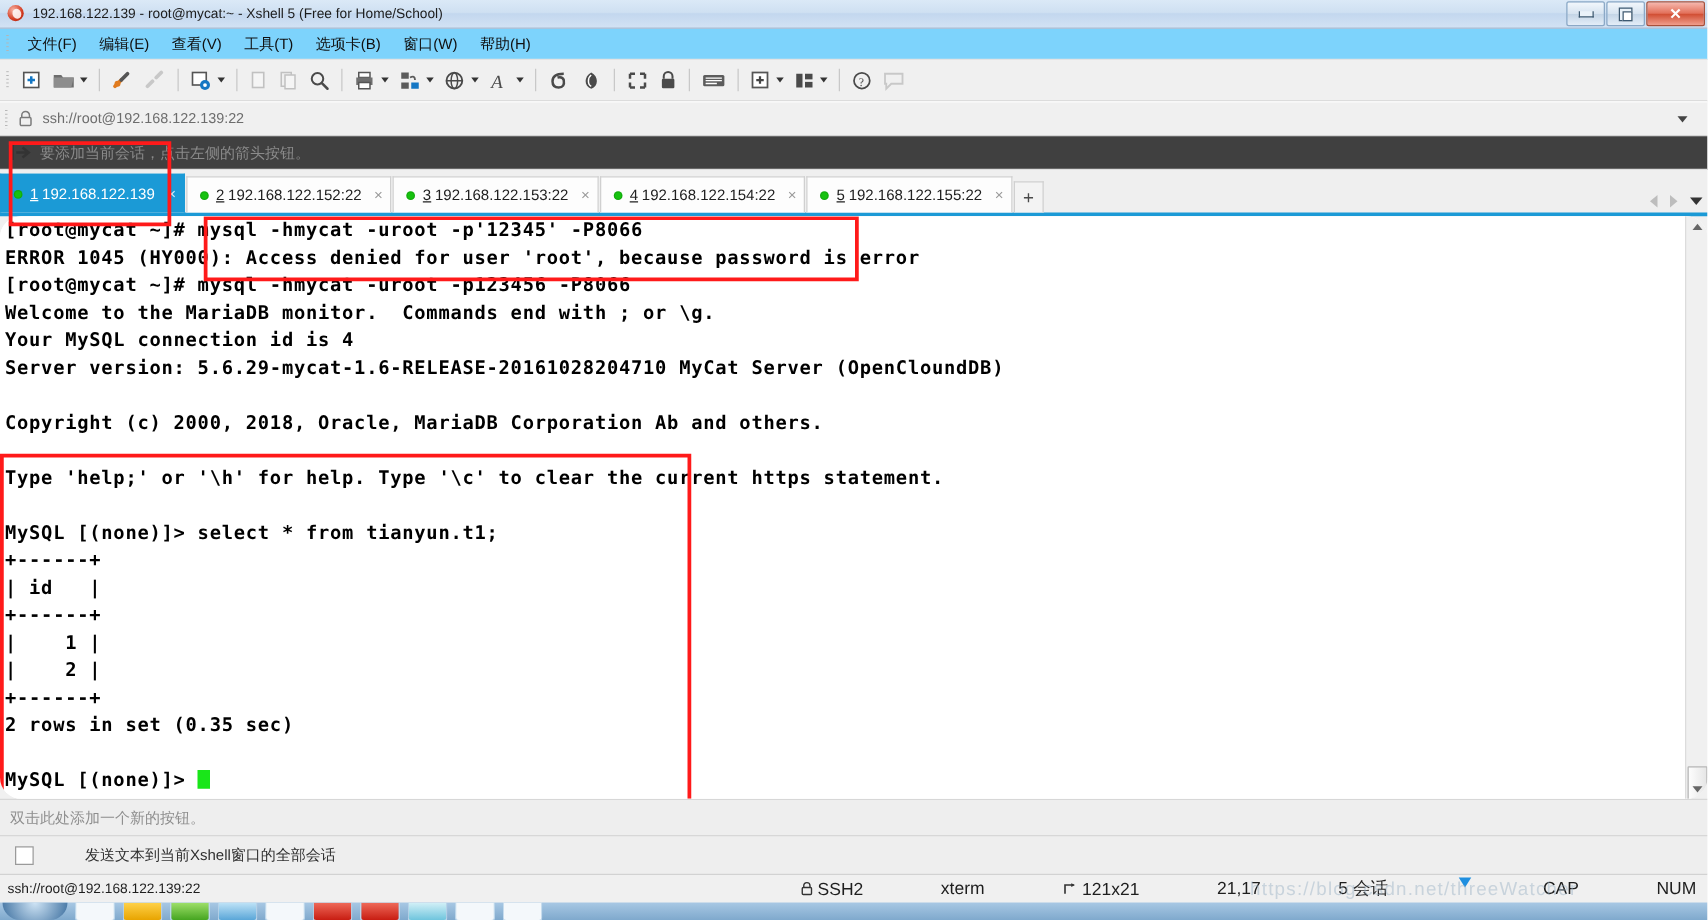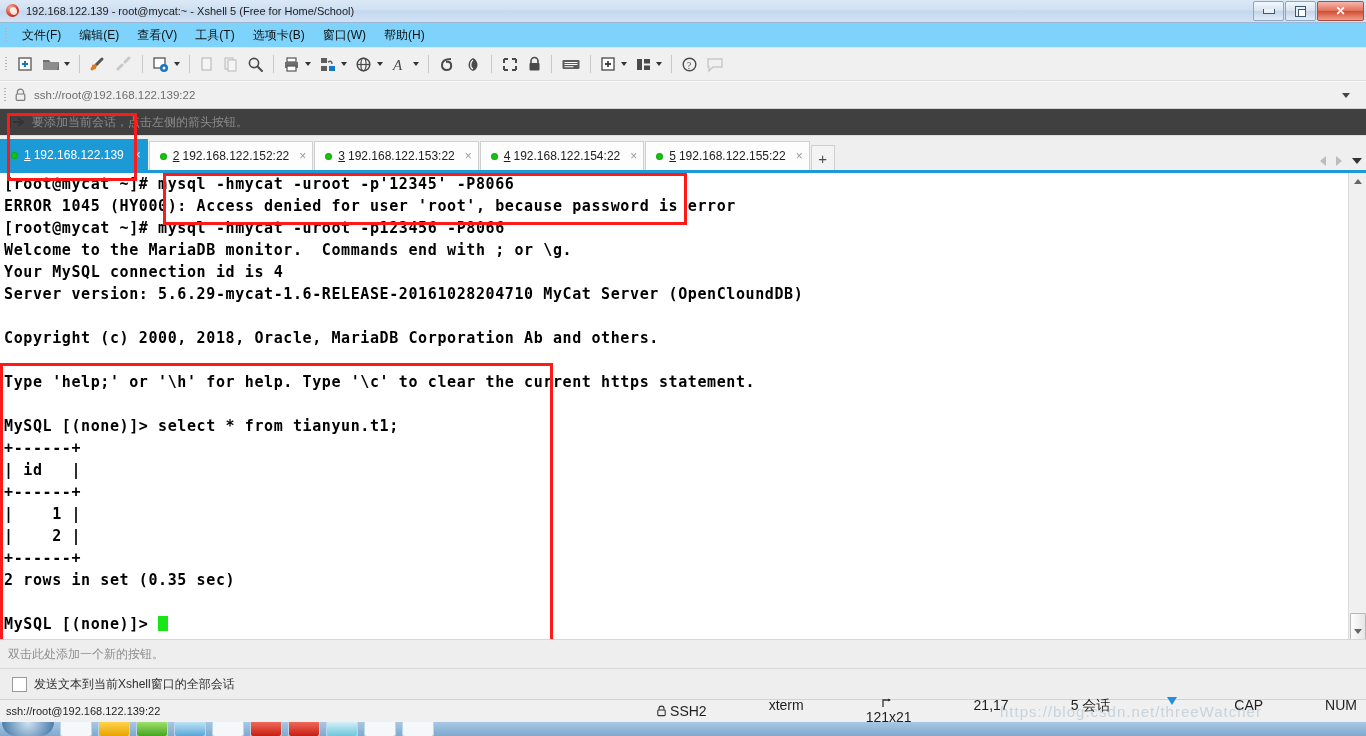--- a/index.html
+++ b/index.html
@@ -85,21 +85,21 @@
   .tab.active .tabx{color:#d7eefb;}
   .tabplus{height:24px;width:22px;display:flex;align-items:center;justify-content:center;
     font-size:15px;color:#4a4a4a;background:#f3f3f3;border:1px solid #d0d0d0;border-bottom:none;}
   .tabnav{position:absolute;right:4px;bottom:4px;display:flex;align-items:center;gap:10px;}
   .tri{width:0;height:0;}
   .tri.l{border-top:5px solid transparent;border-bottom:5px solid transparent;border-right:6px solid #bdbdbd;}
   .tri.r{border-top:5px solid transparent;border-bottom:5px solid transparent;border-left:6px solid #bdbdbd;}
   .tri.d{border-left:5px solid transparent;border-right:5px solid transparent;border-top:6px solid #333;}
 
   
-  .termwrap{flex:1 1 auto;display:flex;background:#ffffff;position:relative;overflow:hidden;}
+  .termwrap{flex:1 1 auto;display:flex;background:#ffffff;position:relative;overflow:hidden;border-radius:17px;}
   .term{flex:1 1 auto;position:relative;background:#ffffff;overflow:hidden;}
   .termline{font-family:"DejaVu Sans Mono","Liberation Mono",monospace;
     font-size:15px;font-weight:bold;color:#000000;line-height:22px;height:22px;
     white-space:pre;padding-left:4px;letter-spacing:0.6px;}
   .cursor{display:inline-block;width:10px;height:15px;background:#19e619;vertical-align:-2px;}
 
   
   .vscroll{flex:0 0 17px;background:#f0f0f0;border-left:1px solid #dcdcdc;
     display:flex;flex-direction:column;align-items:center;position:relative;}
   .sbtn{width:17px;height:16px;display:flex;align-items:center;justify-content:center;}
@@ -110,21 +110,21 @@
   .thumb{position:absolute;left:1px;width:14px;height:30px;border:1px solid #b6b6b6;
     background:linear-gradient(to right,#fdfdfd,#e6e6e6);border-radius:1px;}
 
   
   .qbar{height:28px;flex:0 0 28px;display:flex;align-items:center;background:#eeeeee;
     border-top:1px solid #d7d7d7;}
   .qbar .t{font-size:12px;color:#8e8e8e;margin-left:8px;}
   .sendbar{height:30px;flex:0 0 30px;display:flex;align-items:center;background:#eeeeee;
     border-top:1px solid #d7d7d7;}
   .chk{width:13px;height:13px;border:1px solid #9a9a9a;background:#fff;margin-left:12px;margin-right:7px;}
-  .sendbar .t{font-size:12px;color:#303030;}
+  .sendbar .t{font-size:12px;color:#303030;margin-left:34px;}
 
   
   .status{height:22px;flex:0 0 22px;display:flex;align-items:center;background:#f0f0f0;
     border-top:1px solid #d2d2d2;position:relative;}
   .status .left{font-size:11px;color:#1e1e1e;margin-left:6px;}
   .status .right{margin-left:auto;display:flex;font-size:14px;color:#1e1e1e;gap:44px;}
   .scell{padding:0 9px;white-space:nowrap;}
   .lockico{margin-right:3px;}
   .bluearrow{width:0;height:0;border-left:5px solid transparent;border-right:5px solid transparent;
      border-top:8px solid #1f8fe0;margin:0 4px;}
@@ -446,21 +446,21 @@
     </div>
     <div class="right">
       <div class="scell" style="display:flex;align-items:center;">
         <svg class="lockico" width="11" height="12" viewBox="0 0 11 12">
           <path d="M3 5V3.6a2.5 2.5 0 015 0V5" fill="none" stroke="#333" stroke-width="1.1"></path>
           <rect x="1.8" y="5" width="7.4" height="5.6" rx="0.8" fill="none" stroke="#333" stroke-width="1.1"></rect>
         </svg>
         <span>SSH2</span>
       </div>
       <div class="scell">xterm</div>
-      <div class="scell" style="display:flex;align-items:center;flex-direction:column;">
+      <div class="scell" style="display:flex;align-items:center;">
         <svg width="12" height="12" viewBox="0 0 12 12" style="margin-right:4px">
           <path d="M2 10V3h7" fill="none" stroke="#333" stroke-width="1.3"></path>
           <path d="M7 1.5L10 3 7 4.5" fill="#333"></path>
         </svg>
         <span>121x21</span>
       </div>
       <div class="scell">21,17</div>
       <div class="scell">5 会话</div>
       <div class="bluearrow"></div>
       <div class="scell">CAP</div>

